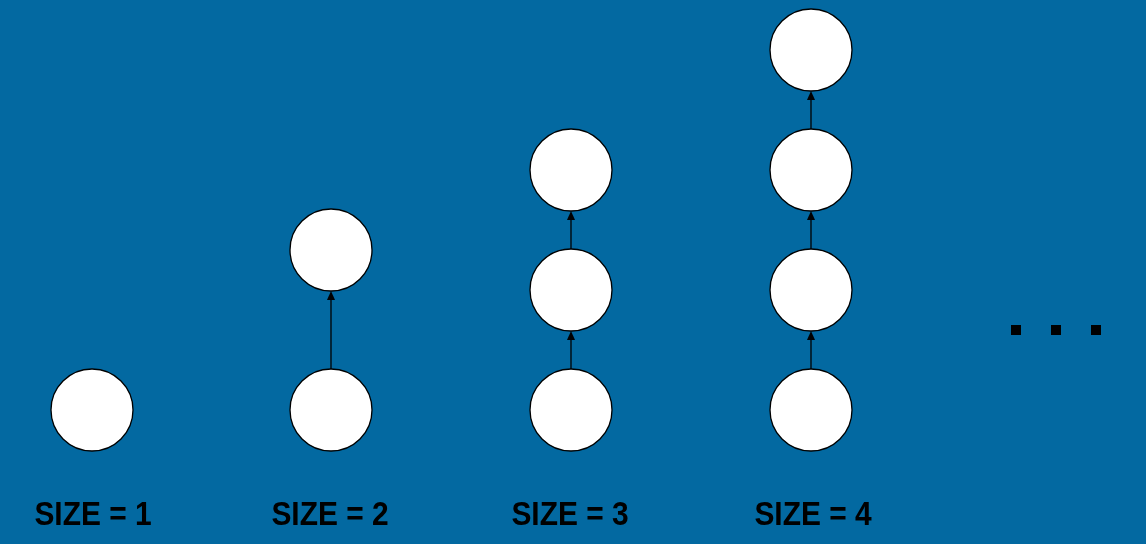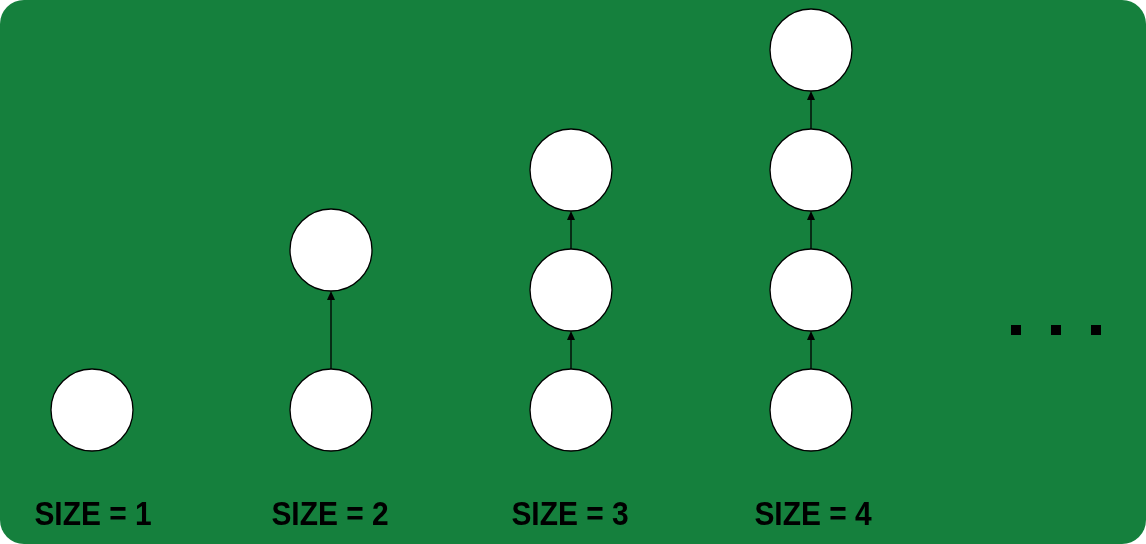--- a/index.html
+++ b/index.html
@@ -5,23 +5,22 @@
   html, body {
     margin: 0;
     padding: 0;
     background: #ffffff;
     font-family: "Liberation Sans", sans-serif;
   }
   .canvas {
     position: relative;
     width: 1146px;
     height: 544px;
-    background: #15803d;
+    background: #0369a1;
     overflow: hidden;
-    border-radius: 24px;
   }
   .canvas svg {
     position: absolute;
     left: 0;
     top: 0;
   }
   .size-label {
     position: absolute;
     top: 496px;
     transform: translateX(-50%) scaleX(0.88);

